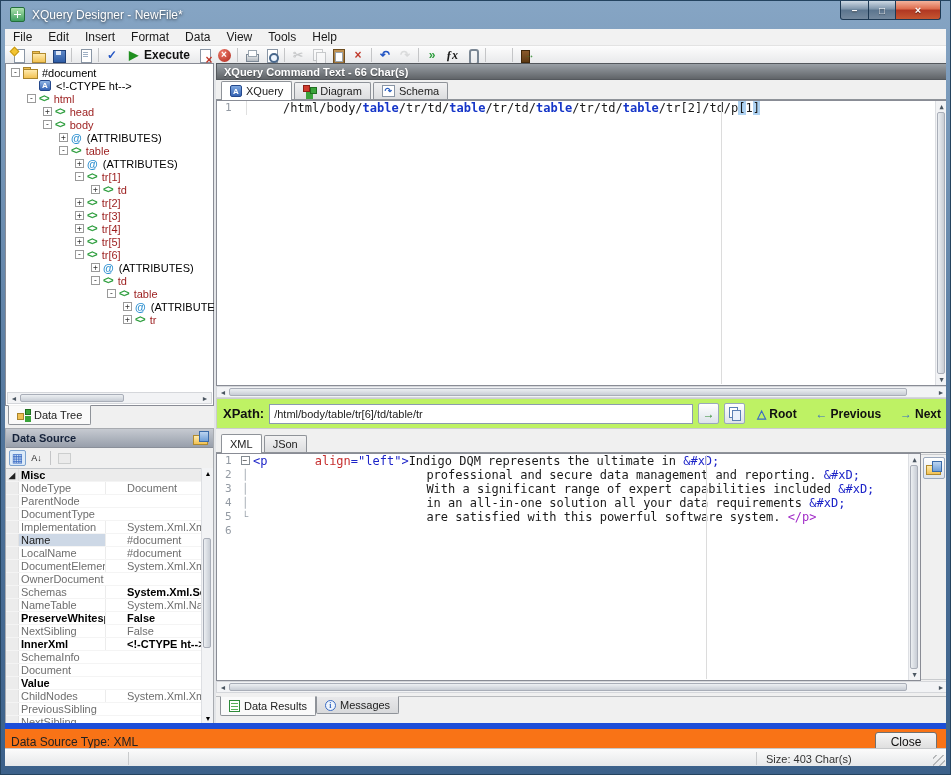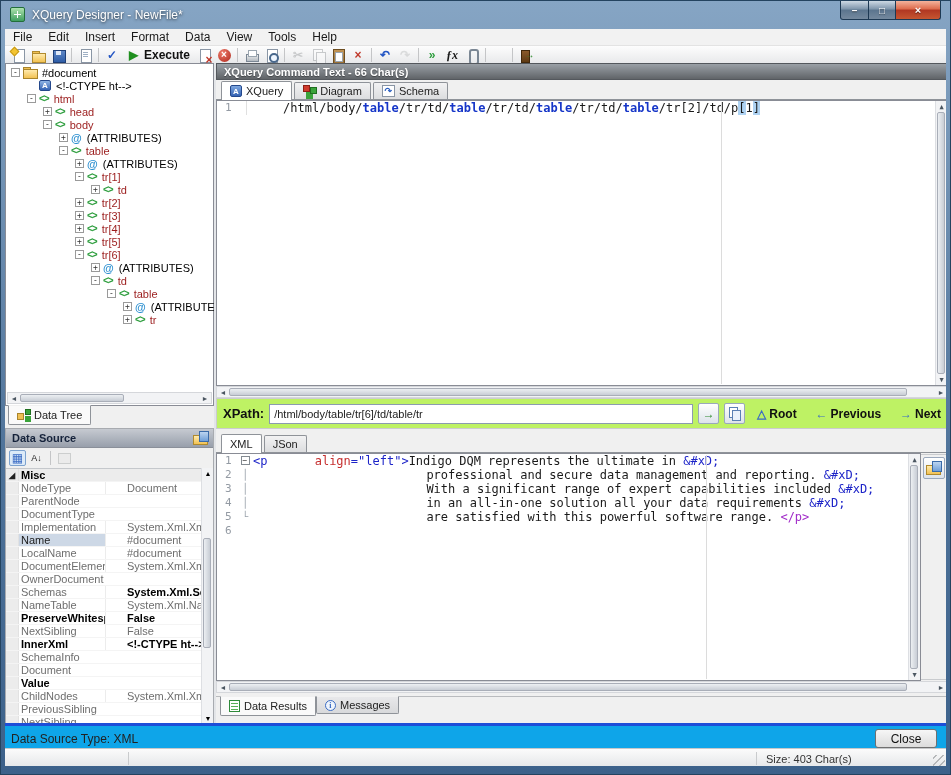--- a/index.html
+++ b/index.html
@@ -148,21 +148,21 @@
   .ic-copy2::before{content:"";position:absolute;left:1px;top:0;width:7px;height:9px;background:#fff;border:1px solid #5b80b4;}
   .ic-copy2::after{content:"";position:absolute;left:4px;top:3px;width:7px;height:9px;background:#eaf2fc;border:1px solid #5b80b4;}
   .nav-link{display:flex;align-items:center;gap:3px;font-size:12px;font-weight:bold;color:#111;flex:none;}
   .nav-glyph{color:#3b6cc4;font-weight:bold;font-size:12px;}
   
   .res-tabs{position:absolute;left:211px;top:402px;width:732px;height:22px;}
   .res-side{position:absolute;left:916px;top:425px;width:27px;height:226px;background:#f0f0f0;border:1px solid #c9cbce;border-left:none;}
   .export-btn{position:absolute;left:2px;top:2px;width:22px;height:22px;border:1px solid #9aa8bc;border-radius:2px;background:linear-gradient(#ffffff,#dde3ea);display:flex;align-items:center;justify-content:center;}
   .bt-strip{position:absolute;left:211px;top:667px;width:732px;height:27px;background:#f0f0f0;display:flex;align-items:flex-start;padding-left:4px;border-top:1px solid #b9bbbe;}
   
-  .footer{position:absolute;left:0;right:0;top:694px;height:25px;background:#0ea5e9;border-top:3px solid #1d4ed8;}
+  .footer{position:absolute;left:0;right:0;top:694px;height:25px;background:#f97316;border-top:6px solid #1d4ed8;}
   .footer-text{position:absolute;left:6px;top:6px;font-size:12px;color:#222;}
   .close-btn{position:absolute;right:9px;top:3px;width:62px;height:19px;border:1px solid #707070;border-radius:3px;background:linear-gradient(#f6f6f6,#dcdcdc);font-size:12px;color:#111;display:flex;align-items:center;justify-content:center;}
   .statusbar{position:absolute;left:0;right:0;top:719px;height:20px;background:linear-gradient(#fbfbfb,#e4e6e8);border-top:1px solid #c6c8ca;}
   .sb-sep{position:absolute;top:3px;bottom:3px;width:1px;background:#c9cbcd;}
   .size-text{position:absolute;left:761px;top:4px;font-size:11px;color:#333;}
   .grip{position:absolute;right:1px;bottom:1px;width:12px;height:12px;background:repeating-linear-gradient(135deg,transparent 0 2px,#b6b8ba 2px 3px,transparent 3px 5px);}
 </style>
 </head>
 <body>
 
@@ -584,21 +584,21 @@
       <div class="tab">
         <span>JSon</span>
       </div>
     </div>
     <div class="editor res-editor" style="width:705px;">
       <div id="xml-code">
           <div class="code-line"><span class="gut" style="width: 20px;">1</span><span class="fold"><span class="fbox">−</span></span><span class="codetxt"><span class="tk-tag">&lt;p </span><span class="tk-attr">align</span><span class="tk-tag">=</span><span class="tk-tag">"left"</span><span class="tk-tag">&gt;</span><span class="tk-plain">Indigo DQM represents the ultimate in </span><span class="tk-ent">&amp;#xD;</span></span></div>
           <div class="code-line"><span class="gut" style="width: 20px;">2</span><span class="fold">│</span><span class="codetxt"><span class="tk-plain">                        professional and secure data management and reporting. </span><span class="tk-ent">&amp;#xD;</span></span></div>
           <div class="code-line"><span class="gut" style="width: 20px;">3</span><span class="fold">│</span><span class="codetxt"><span class="tk-plain">                        With a significant range of expert capabilities included </span><span class="tk-ent">&amp;#xD;</span></span></div>
           <div class="code-line"><span class="gut" style="width: 20px;">4</span><span class="fold">│</span><span class="codetxt"><span class="tk-plain">                        in an all-in-one solution all your data requirements </span><span class="tk-ent">&amp;#xD;</span></span></div>
-          <div class="code-line"><span class="gut" style="width: 20px;">5</span><span class="fold">└</span><span class="codetxt"><span class="tk-plain">                        are satisfied with this powerful software range. </span><span class="tk-ctag">&lt;/p&gt;</span></span></div>
+          <div class="code-line"><span class="gut" style="width: 20px;">5</span><span class="fold">└</span><span class="codetxt"><span class="tk-plain">                        are satisfied with this powerful software system. </span><span class="tk-ctag">&lt;/p&gt;</span></span></div>
           <div class="code-line"><span class="gut" style="width: 20px;">6</span><span class="fold"></span><span class="codetxt"></span></div>
         </div>
       <div class="vguide" style="left:489px;"></div>
       <div class="sb sb-v" style="position:absolute;right:0;top:0;bottom:0;">
         <span class="sb-arrow">▲</span>
         <span class="sb-track">
             <span class="thumb-v" style="top:0;height:100%;"></span>
           </span>
         <span class="sb-arrow">▼</span>
       </div>

